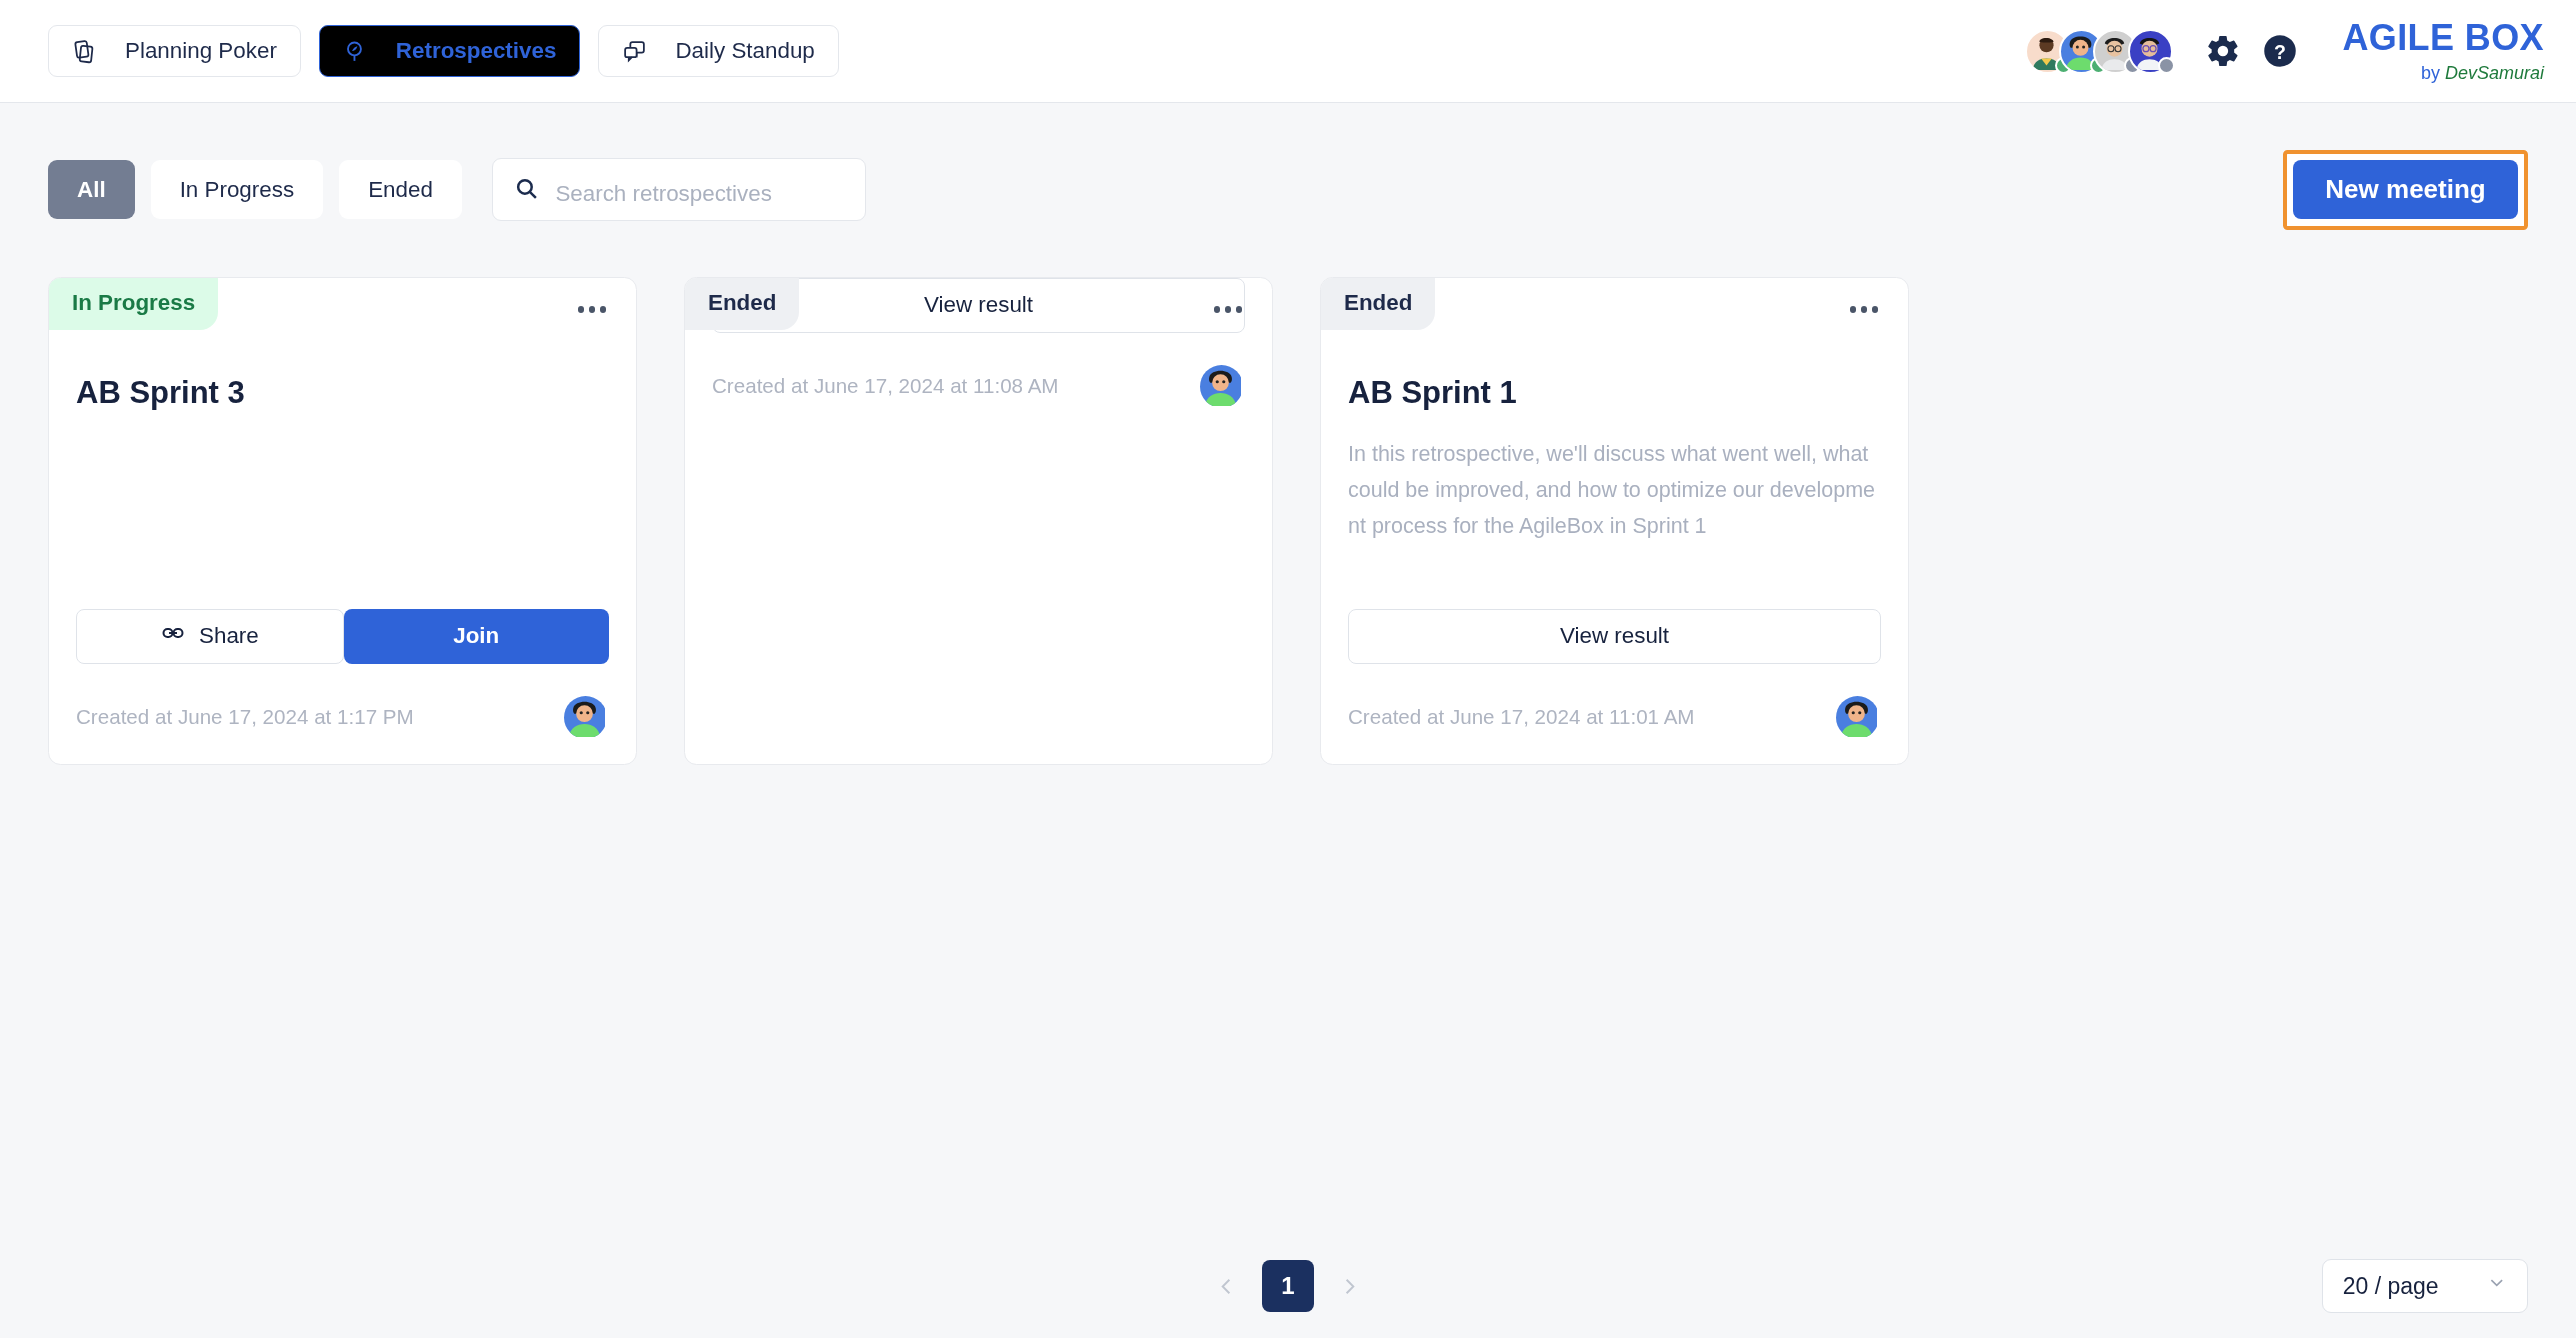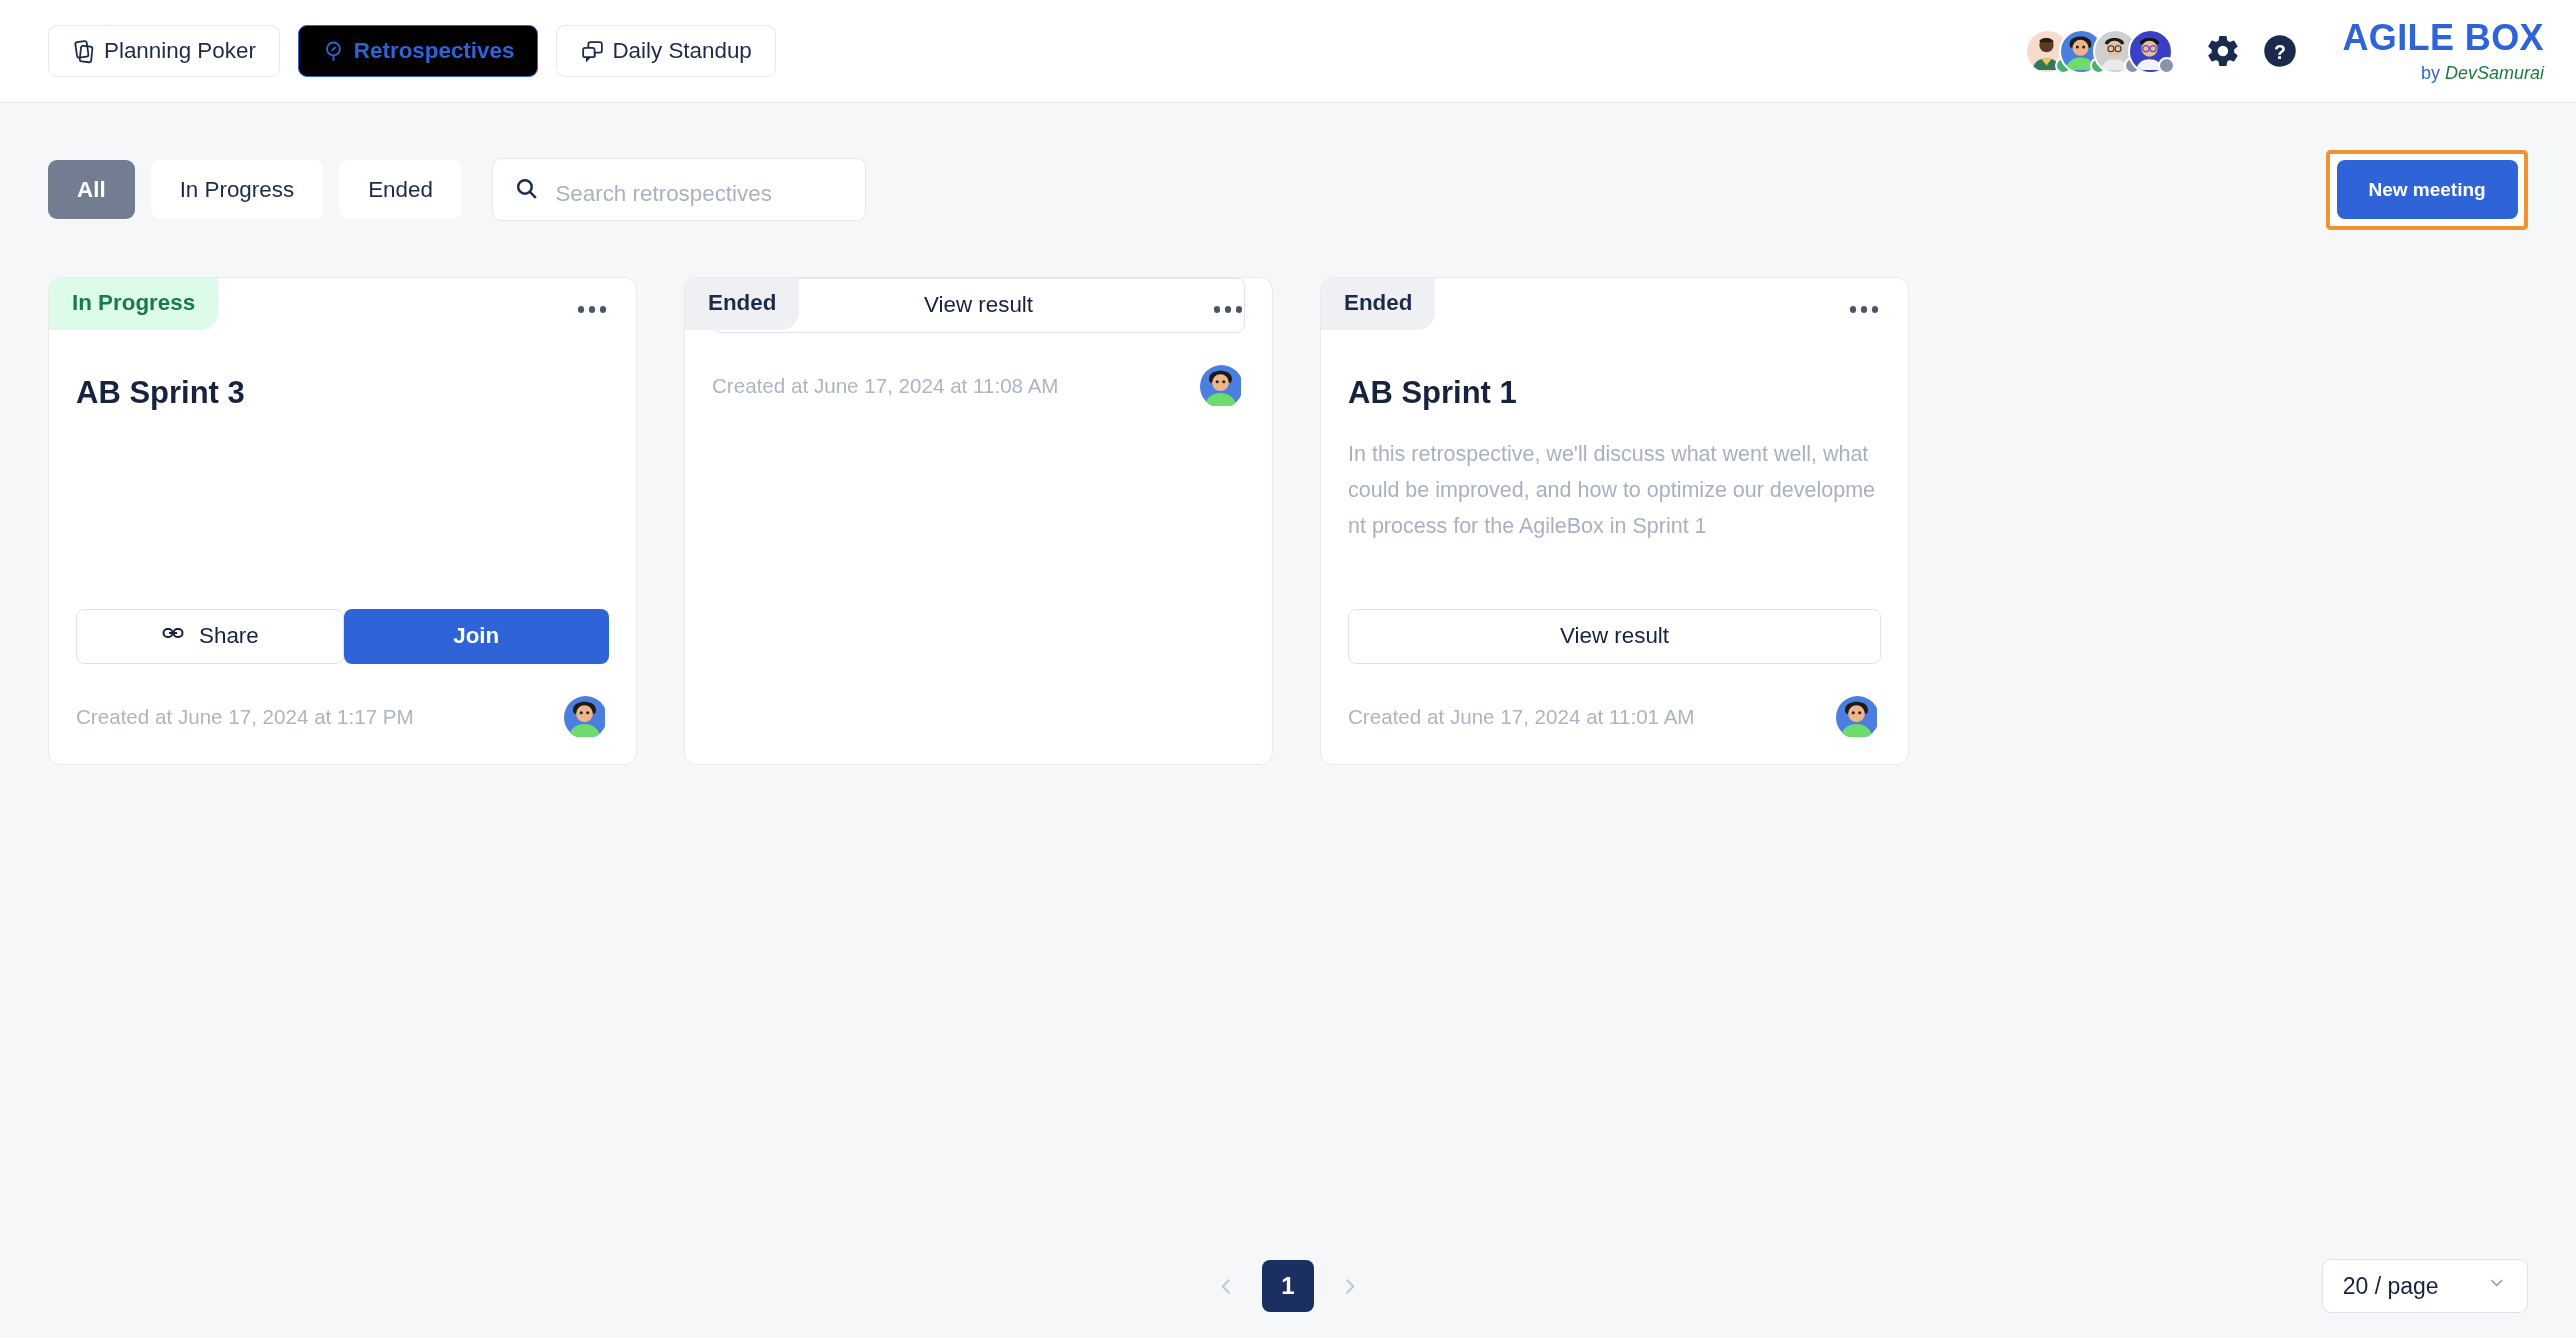--- a/index.html
+++ b/index.html
@@ -18,21 +18,21 @@
     border-bottom: 1.8px solid #e4e7ec;
     display: flex;
     align-items: center;
     padding: 0 32px 0 48px;
     flex: 0 0 auto;
     position: relative;
   }
   .nav-tabs { display: flex; align-items: center; gap: 18px; }
   .tab {
     height: 52px;
-    display: flex; align-items: center; gap: 7px;
+    display: flex; align-items: center; gap: 28px;
     padding: 0 23px;
     border: 1.8px solid #e4e7ec;
     border-radius: 9px;
     background: #ffffff;
     font-size: 22.4px;
     color: #1e2a4a;
     cursor: pointer;
     white-space: nowrap;
   }
   .tab.active {
@@ -124,21 +124,21 @@
     border-radius: 4.5px;
     padding: 6.3px;
     background: #ffffff;
   }
   .newmeeting-btn {
     height: 59px;
     padding: 11px 32px;
     background: #2f63d8;
     color: #ffffff;
     border: none; border-radius: 8px;
-    font-size: 19px; font-weight: 700;
+    font-size: 26px; font-weight: 700;
     cursor: pointer;
     font-family: "Liberation Sans", sans-serif;
     white-space: nowrap;
   }
 
   
   .cards {
     padding: 47px 48px 0 48px;
     display: flex;
     gap: 47px;

